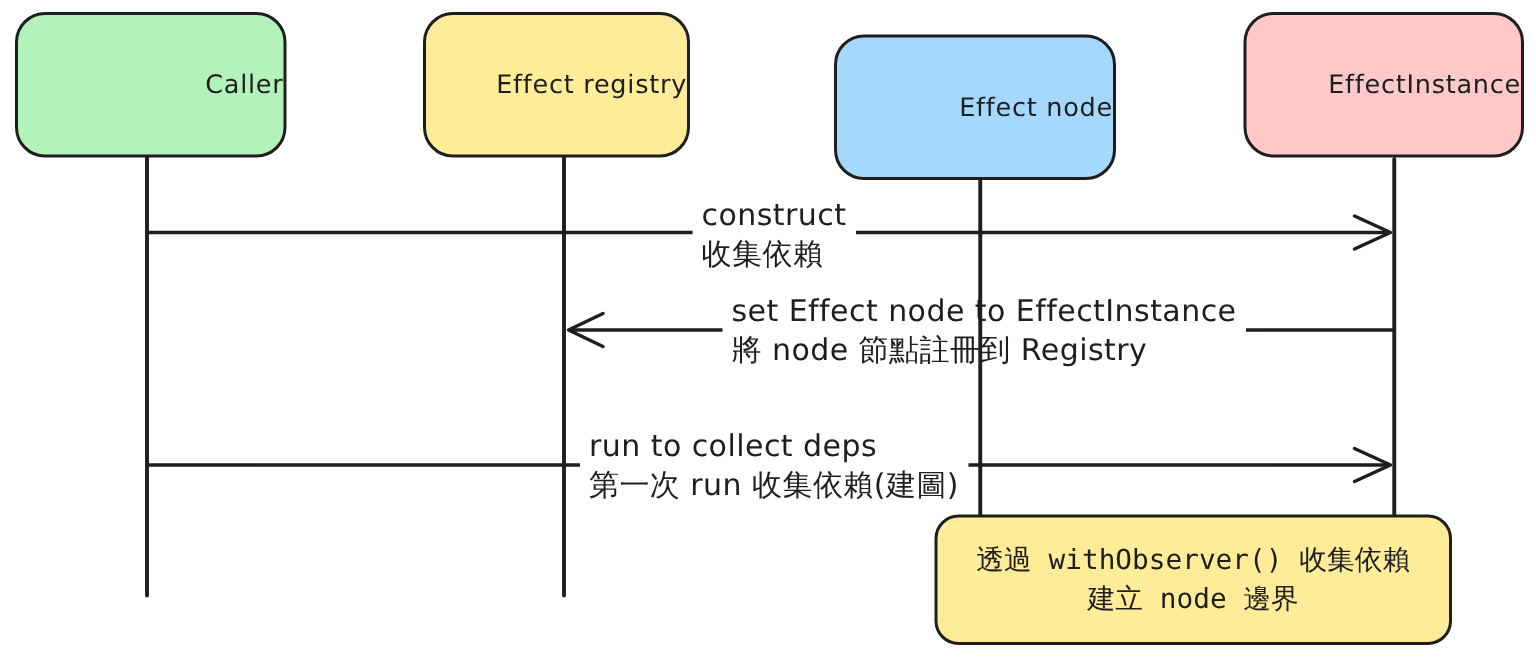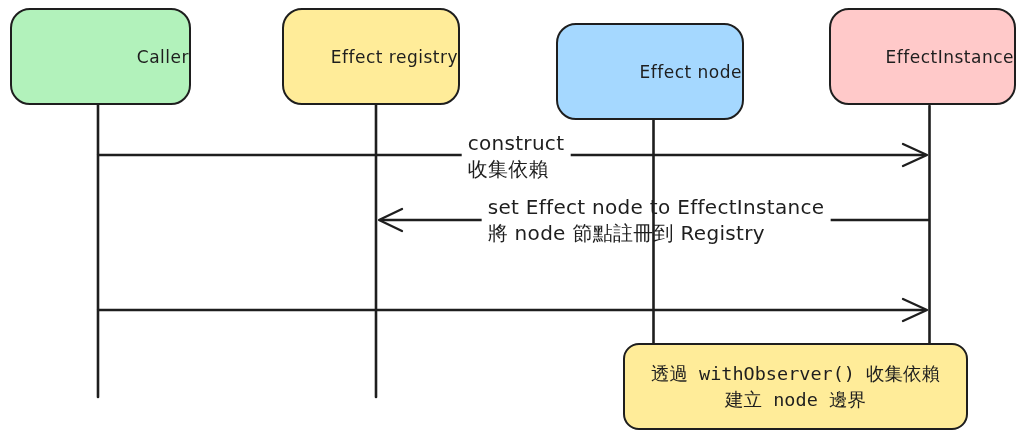--- a/index.html
+++ b/index.html
@@ -97,20 +97,24 @@
   <div class="msg-label" style="left:516px; top:156px;">
     <div>construct</div>
     <div>收集依賴</div>
   </div>
 
   <div class="msg-label" style="left:656px; top:220px;">
     <div>set Effect node to EffectInstance</div>
     <div>將 node 節點註冊到 Registry</div>
   </div>
 
+  <div class="msg-label" style="left:516px; top:310px;">
+    <div>run to collect deps</div>
+    <div>第一次 run 收集依賴(建圖)</div>
+  </div>
 
   <svg class="layer lifelines" viewBox="0 0 1024 440">
     <g stroke="currentColor" stroke-width="2.6" stroke-linecap="round">
       <line x1="98" y1="105" x2="98" y2="397"></line>
       <line x1="376" y1="105" x2="376" y2="397"></line>
       <line x1="653.5" y1="104" x2="653.5" y2="344"></line>
       <line x1="929.5" y1="106" x2="929.5" y2="344"></line>
     </g>
   </svg>
 

